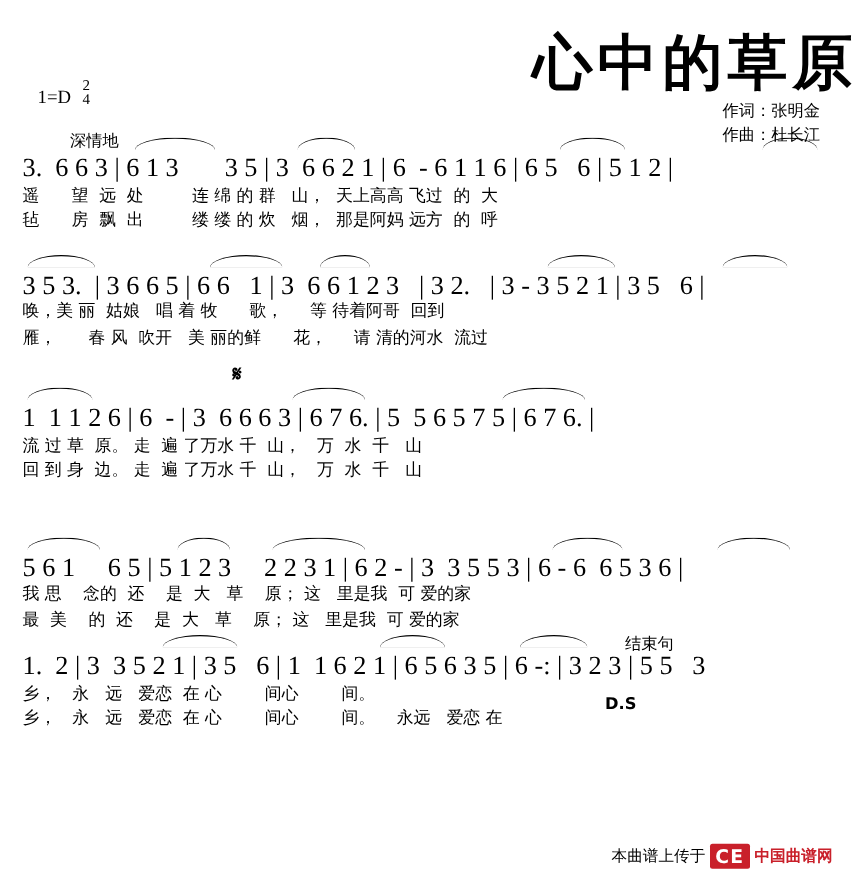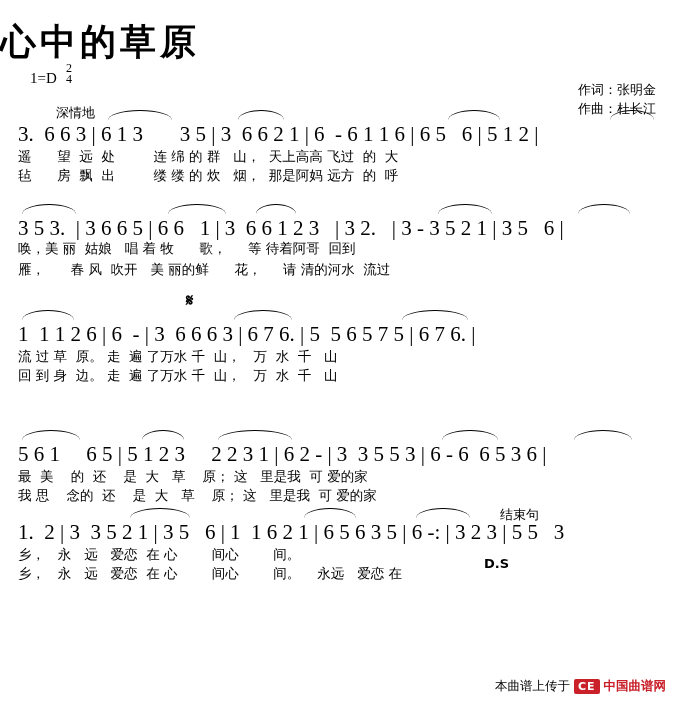--- a/index.html
+++ b/index.html
@@ -8,24 +8,24 @@
     background:#ffffff;
     font-family:"Liberation Serif", serif;
     color:#000;
     position:relative;
     overflow:hidden;
   }
   .sheet{position:relative;width:686px;height:709px;}
 
   .title{
     position:absolute;top:18px;left:0;width:686px;
-    text-align:left;
+    text-align:right;
     font-family:"DejaVu Sans", sans-serif;
     font-weight:bold;
-    font-size:36px;
+    font-size:48px;
     letter-spacing:4px;
   }
 
   .key{
     position:absolute;left:30px;top:70px;
     font-size:15px;
     font-family:"Liberation Serif", serif;
   }
   .meter{
     position:absolute;left:66px;top:63px;
@@ -83,21 +83,21 @@
 
   .footer{
     position:absolute;right:20px;bottom:14px;
     font-size:12.5px;
     font-family:"DejaVu Sans", sans-serif;
     display:flex;align-items:center;gap:4px;
   }
   .footer .logo{
     display:inline-block;
     background:#c9202a;color:#fff;
-    font-weight:bold;font-size:11px;
+    font-weight:bold;font-size:15px;
     padding:1px 4px;border-radius:2px;
     letter-spacing:1px;
   }
   .footer .site{color:#c9202a;font-weight:bold;}
 
   .dsmark{
     position:absolute;
     font-family:"DejaVu Serif", serif;
     font-size:17px;
     font-weight:bold;
@@ -155,22 +155,22 @@
     <div class="lyric lyric2">回 到 身  边。 走  遍 了万水 千  山，   万  水  千   山</div>
   </div>
 
   <div class="system" style="top:418px;margin-top:24px;">
     <div class="slur" style="left:4px;top:-12px;width:58px;"></div>
     <div class="slur" style="left:124px;top:-12px;width:42px;"></div>
     <div class="slur" style="left:200px;top:-12px;width:74px;"></div>
     <div class="slur" style="left:424px;top:-12px;width:56px;"></div>
     <div class="slur" style="left:556px;top:-12px;width:58px;"></div>
     <div class="notes">5 6 1     6 5 | 5 1 2 3     2 2 3 1 | 6 2 - | 3  3 5 5 3 | 6 - 6  6 5 3 6 |</div>
+    <div class="lyric lyric2">我 思    念的  还    是  大   草    原； 这   里是我  可 爱的家</div>
     <div class="lyric">最  美    的  还    是  大   草    原； 这   里是我  可 爱的家</div>
-    <div class="lyric lyric2">我 思    念的  还    是  大   草    原； 这   里是我  可 爱的家</div>
   </div>
 
   <div class="seg" style="left:500px;top:506px;">结束句</div>
 
   <div class="system" style="top:520px;">
     <div class="slur" style="left:112px;top:-12px;width:60px;"></div>
     <div class="slur" style="left:286px;top:-12px;width:52px;"></div>
     <div class="slur" style="left:398px;top:-12px;width:54px;"></div>
     <div class="notes">1.  2 | 3  3 5 2 1 | 3 5   6 | 1  1 6 2 1 | 6 5 6 3 5 | 6 -: | 3 2 3 | 5 5   3</div>
     <div class="lyric">乡，   永   远   爱恋  在 心        间心        间。</div>

